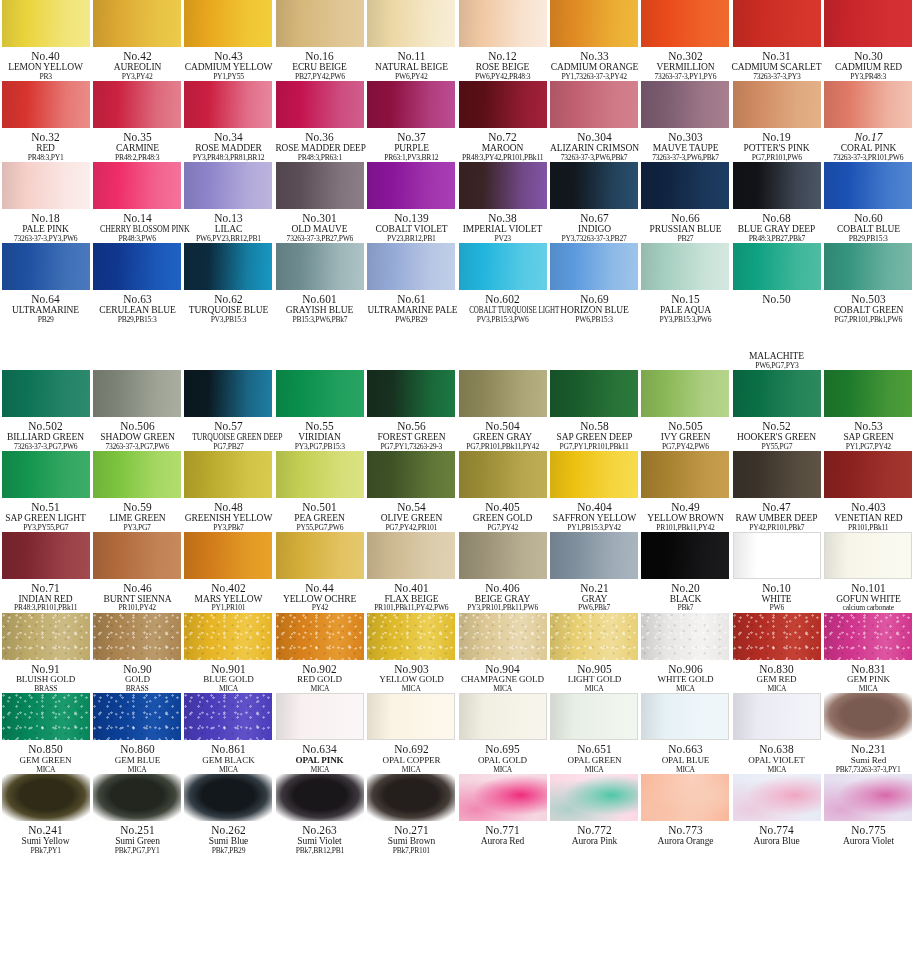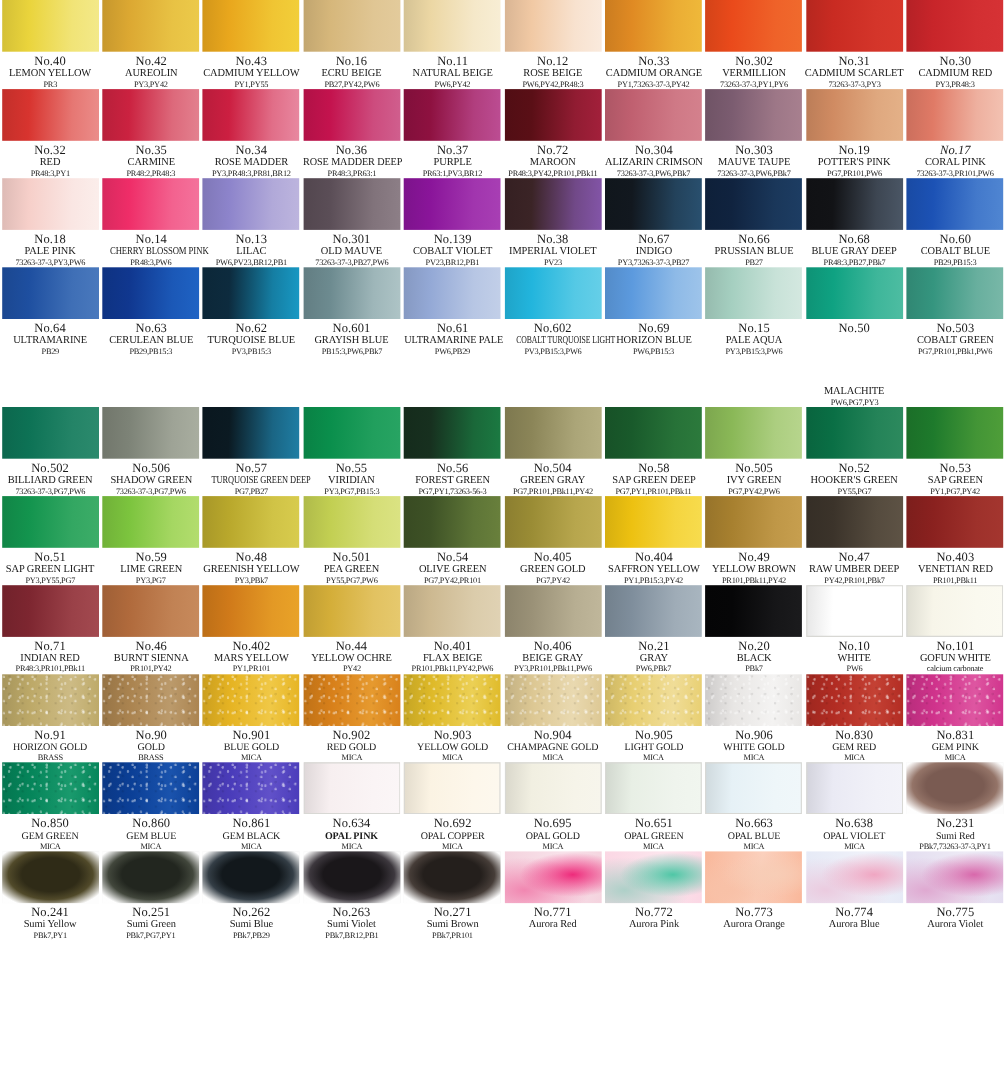--- a/index.html
+++ b/index.html
@@ -435,21 +435,21 @@
           <div class="no" style="transform: scaleX(0.989011);">No.55</div>
           <div class="nm" style="transform: scaleX(0.989011);">VIRIDIAN</div>
           <div class="pg">PY3,PG7,PB15:3</div>
         </div>
       </div>
       <div class="cell">
         <div class="swatch" style="background: linear-gradient(92deg, rgb(21, 43, 28) 0%, rgb(23, 48, 31) 28%, rgb(26, 104, 57) 72%, rgb(27, 122, 66) 100%);"></div>
         <div class="labels">
           <div class="no" style="transform: scaleX(0.989011); text-align: center;">No.56</div>
           <div class="nm" style="transform: scaleX(0.989011);">FOREST GREEN</div>
-          <div class="pg">PG7,PY1,73263-56-3</div>
+          <div class="pg">PG7,PY1,73263-29-3</div>
         </div>
       </div>
       <div class="cell">
         <div class="swatch" style="background: linear-gradient(92deg, rgb(125, 120, 79) 0%, rgb(139, 133, 88) 28%, rgb(171, 165, 120) 72%, rgb(182, 176, 131) 100%);"></div>
         <div class="labels">
           <div class="no" style="transform: scaleX(0.989011);">No.504</div>
           <div class="nm" style="transform: scaleX(0.989011);">GREEN GRAY</div>
           <div class="pg">PG7,PR101,PBk11,PY42</div>
         </div>
       </div>
@@ -650,21 +650,21 @@
         </div>
       </div>
     </div>
     <div class="row r8">
       <div class="cell">
         <div class="swatch" style="background: linear-gradient(92deg, rgb(166, 149, 92) 0%, rgb(189, 169, 104) 30%, rgb(205, 187, 133) 70%, rgb(189, 169, 104) 100%);">
           <div class="mica-texture"></div>
         </div>
         <div class="labels">
           <div class="no" style="transform: scaleX(0.989011);">No.91</div>
-          <div class="nm" style="transform: scaleX(0.989011);">HORIZON GOLD</div>
+          <div class="nm" style="transform: scaleX(0.989011);">BLUISH GOLD</div>
           <div class="pg">BRASS</div>
         </div>
       </div>
       <div class="cell">
         <div class="swatch" style="background: linear-gradient(92deg, rgb(150, 116, 70) 0%, rgb(171, 132, 80) 30%, rgb(187, 154, 107) 70%, rgb(171, 132, 80) 100%);">
           <div class="mica-texture"></div>
         </div>
         <div class="labels">
           <div class="no" style="transform: scaleX(0.989011);">No.90</div>
           <div class="nm" style="transform: scaleX(0.989011);">GOLD</div>

